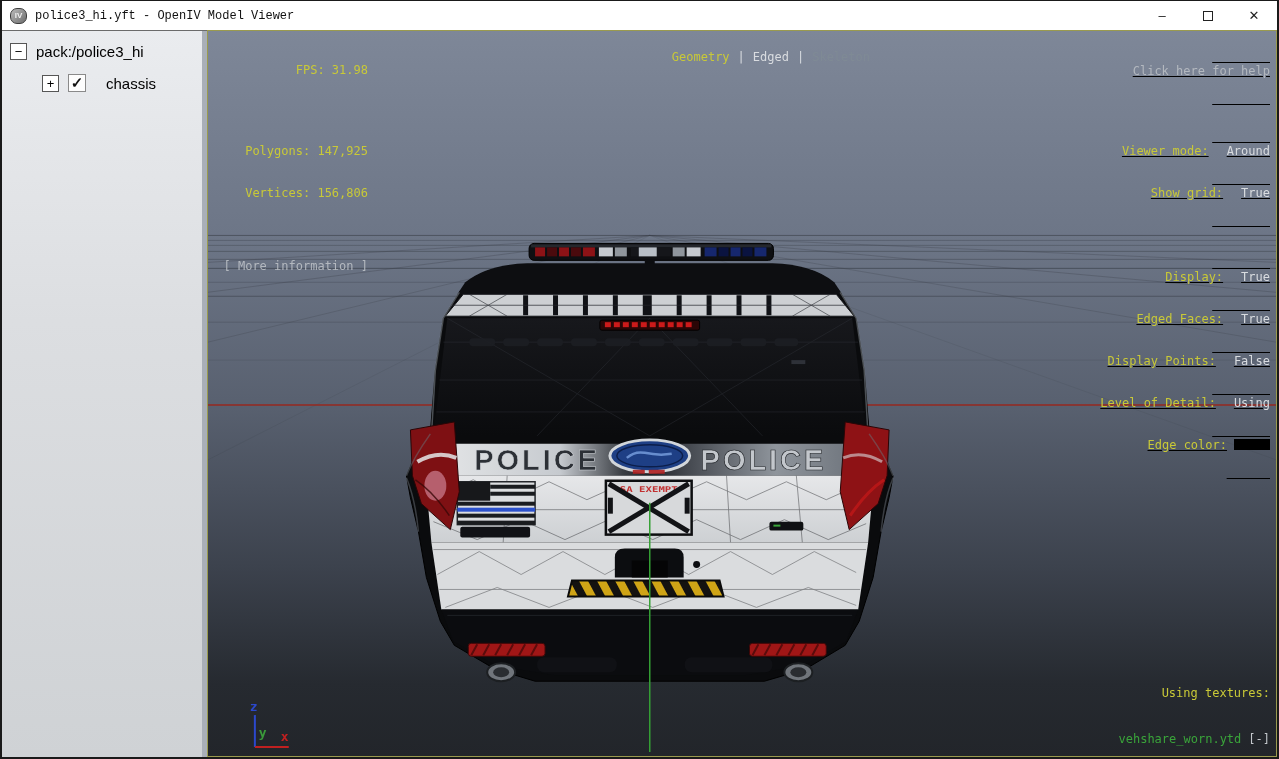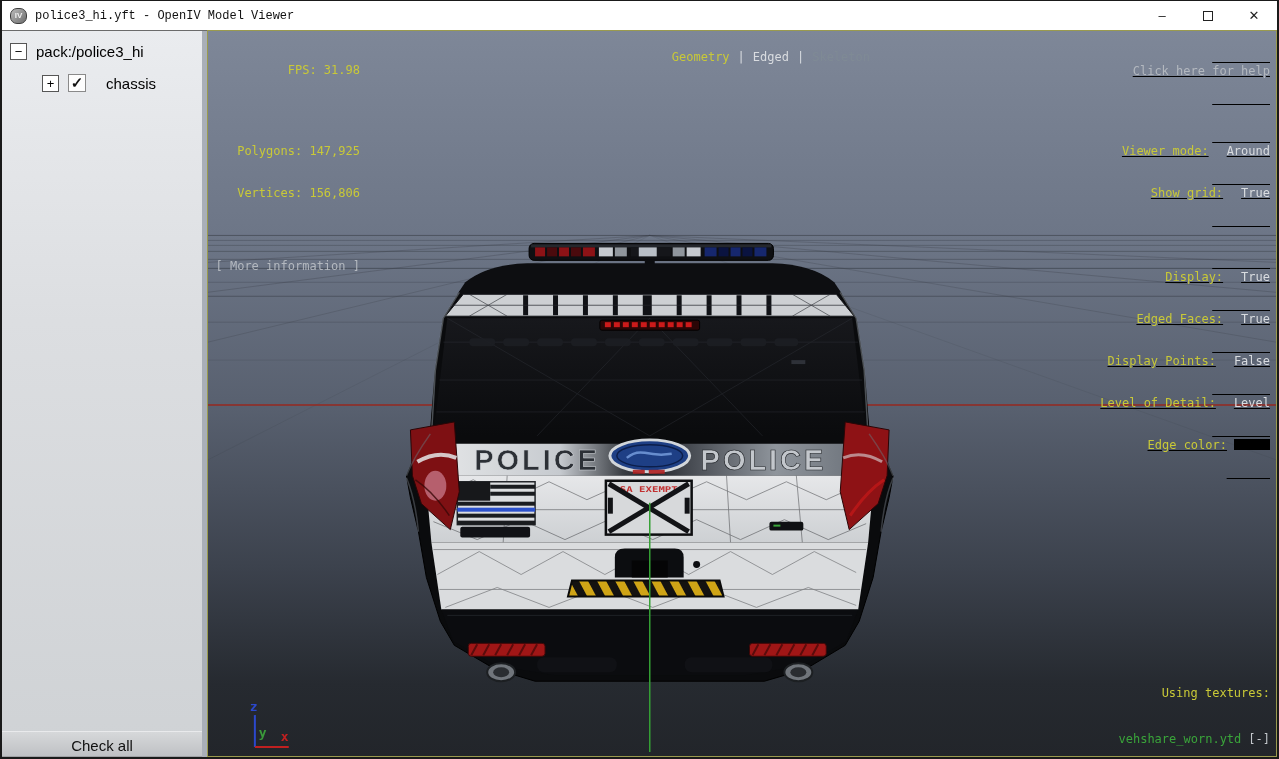--- a/index.html
+++ b/index.html
@@ -67,21 +67,21 @@
     background:linear-gradient(180deg,#7e8798 0%,#6d7687 28%,#58606f 52%,#3c424d 74%,#262a30 90%,#22252a 100%);
     font-family:"DejaVu Sans Mono", monospace; font-size:12px;
   }
   .scene { position:absolute; inset:0; width:100%; height:100%; }
   .ov { position:absolute; line-height:14px; white-space:pre; }
   .yellow { color:#c9c937; }
   .white  { color:#d9dce0; }
   .muted  { color:#b3b8bf; }
   .disabled { color:#7f8a95; }
   .green { color:#3aa43a; }
-  .stats { left:0; top:4px; width:152px; text-align:right; }
+  .stats { left:8px; top:4px; width:152px; text-align:right; }
   .stats .sp1 { height:11px; } .stats .sp2 { height:3px; }
   .tabs { top:5px; left:0; right:0; text-align:center; }
   .tabs span { margin:12px 4px; }
   .rightcol { right:6px; top:5px; text-align:right;text-decoration:underline; }
   .rightcol .sp1 { height:10px; } .rightcol .sp2 { height:14px; }
   .row .lbl { color:#c9c937; }
   .row .val { color:#d9dce0; margin-left:18px; }
   .swatch { display:inline-block; width:36px; height:11px; background:#000; margin-left:7px; vertical-align:-1px; }
   .textures { right:6px; top:625px; text-align:right; }
   .textures .trow { line-height:18px; }
@@ -112,21 +112,20 @@
           <div class="expander">−</div>
           <div class="tree-label">pack:/police3_hi</div>
         </div>
         <div class="tree-row child">
           <div class="expander">+</div>
           <div class="checkbox">✓</div>
           <div class="tree-label">chassis</div>
         </div>
       </div>
       <div class="side-spacer"></div>
-      <div class="side-btn">Check all</div>
     </div>
 
     <div class="gapstrip"></div>
 
     <div class="viewport">
 
       <svg class="scene" viewBox="0 0 1071 727" preserveAspectRatio="none">
         <defs>
           <linearGradient id="winGrad" x1="0" y1="0" x2="0" y2="1">
             <stop offset="0" stop-color="#17181c"></stop>
@@ -439,21 +438,21 @@
 
       <div class="ov rightcol">
         <div class="muted">Click here for help</div>
         <div class="sp1"></div>
         <div class="row"><span class="lbl">Viewer mode:</span><span class="val">Around</span></div>
         <div class="row"><span class="lbl">Show grid:</span><span class="val">True</span></div>
         <div class="sp2"></div>
         <div class="row"><span class="lbl">Display:</span><span class="val">True</span></div>
         <div class="row"><span class="lbl">Edged Faces:</span><span class="val">True</span></div>
         <div class="row"><span class="lbl">Display Points:</span><span class="val">False</span></div>
-        <div class="row"><span class="lbl">Level of Detail:</span><span class="val">Level</span></div>
+        <div class="row"><span class="lbl">Level of Detail:</span><span class="val">Using</span></div>
         <div class="row"><span class="lbl">Edge color:</span><span class="swatch"></span></div>
       </div>
 
       <div class="ov textures">
         <div class="trow yellow">Using textures:</div>
         <div class="trow"><span class="green">vehshare_worn.ytd</span><span class="tog">[-]</span></div>
         
         
         
         

